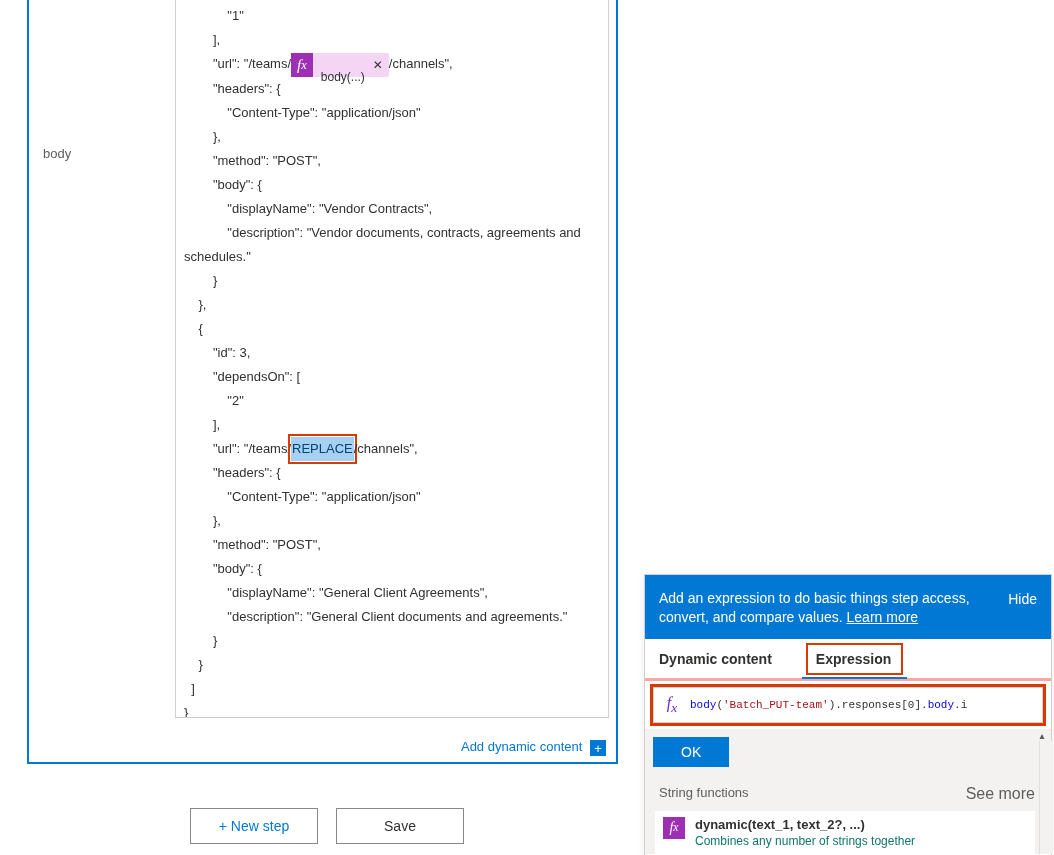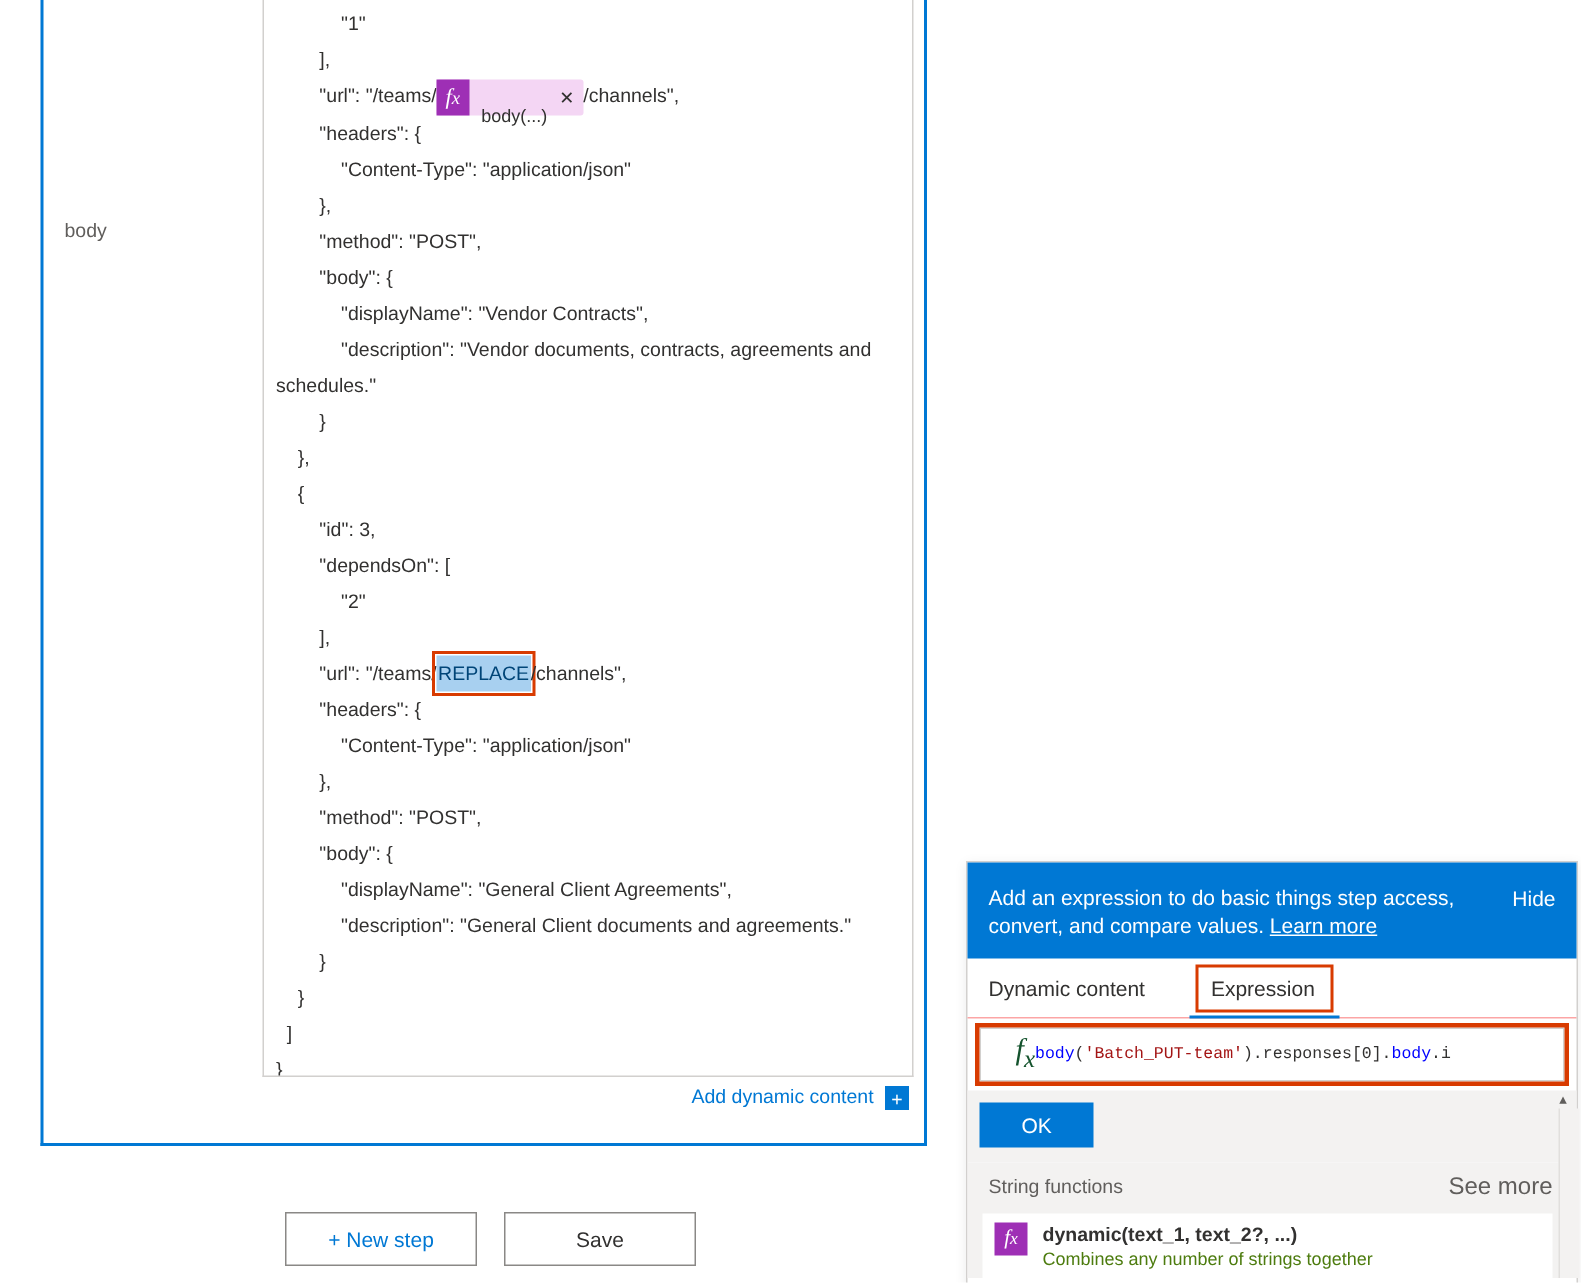--- a/index.html
+++ b/index.html
@@ -72,21 +72,21 @@
     display: inline-block;
     background: #a8d0f0;
     color: #004578;
     outline: 2px solid #d83b01;
     outline-offset: 1px;
     padding: 0 1px;
   }
   .add-dynamic {
     position: absolute;
     right: 10px;
-    bottom: 22px;
+    bottom: 6px;
     color: #0078d4;
     font-size: 13px;
     text-align: left;
     cursor: pointer;
   }
   .plus-box {
     display: inline-flex;
     width: 16px;
     height: 16px;
     background: #0078d4;
@@ -132,21 +132,22 @@
     font-size: 14px;
     display: flex;
     align-items: flex-start;
   }
   .panel-header .phtext { flex: 1; line-height: 1.35; padding-right: 12px; }
   .panel-header a { color: #fff; text-decoration: underline; }
   .panel-header .hide { cursor: pointer; padding-top: 2px; }
   .tabs {
     display: flex;
     font-size: 14px;
-    border-bottom: 1px solid #fca5a5;
+    border-bottom: 3px solid #fca5a5;
+    font-weight: bold;
   }
   .tabs .tab {
     padding: 12px 16px 10px 14px;
     cursor: pointer;
   }
   .tabs .tab.dyn { padding-right: 30px; }
   .tabs .tab.active {
     color: #323130;
     outline: 2px solid #d83b01;
     outline-offset: -6px;
@@ -159,24 +160,24 @@
   }
   .expr-row {
     display: flex;
     align-items: center;
     height: 36px;
     border: 1px solid #d2d0ce;
   }
   .expr-row .fx {
     font-style: italic;
     font-family: "Times New Roman", serif;
-    font-size: 20px;
-    color: #14532d;
+    font-size: 16px;
+    color: #6d28d9;
     width: 36px;
-    text-align: right;
+    text-align: center;
   }
   .expr-row .formula {
     font-family: Liberation Mono, monospace;
     font-size: 11px;
     white-space: nowrap;
     overflow: hidden;
   }
   .formula .kw { color: #0000ff; }
   .formula .str { color: #a31515; }
   .okbar {
@@ -234,21 +235,21 @@
     color: #fff;
     font-style: italic;
     font-family: "Times New Roman", serif;
     font-size: 14px;
     display: flex;
     align-items: center;
     justify-content: center;
     flex-shrink: 0;
   }
   .func-item .ftitle { font-weight: 600; font-size: 13px; }
-  .func-item .fdesc { color: #4d7c0f; font-size: 12px; margin-top: 2px; }
+  .func-item .fdesc { color: #0f766e; font-size: 12px; margin-top: 2px; }
   .vtrack {
     position: absolute;
     right: -2px;
     top: -36px;
     width: 14px;
     bottom: 0;
     background: #f3f2f1;
     border-left: 1px solid #e1dfdd;
   }
 </style>

